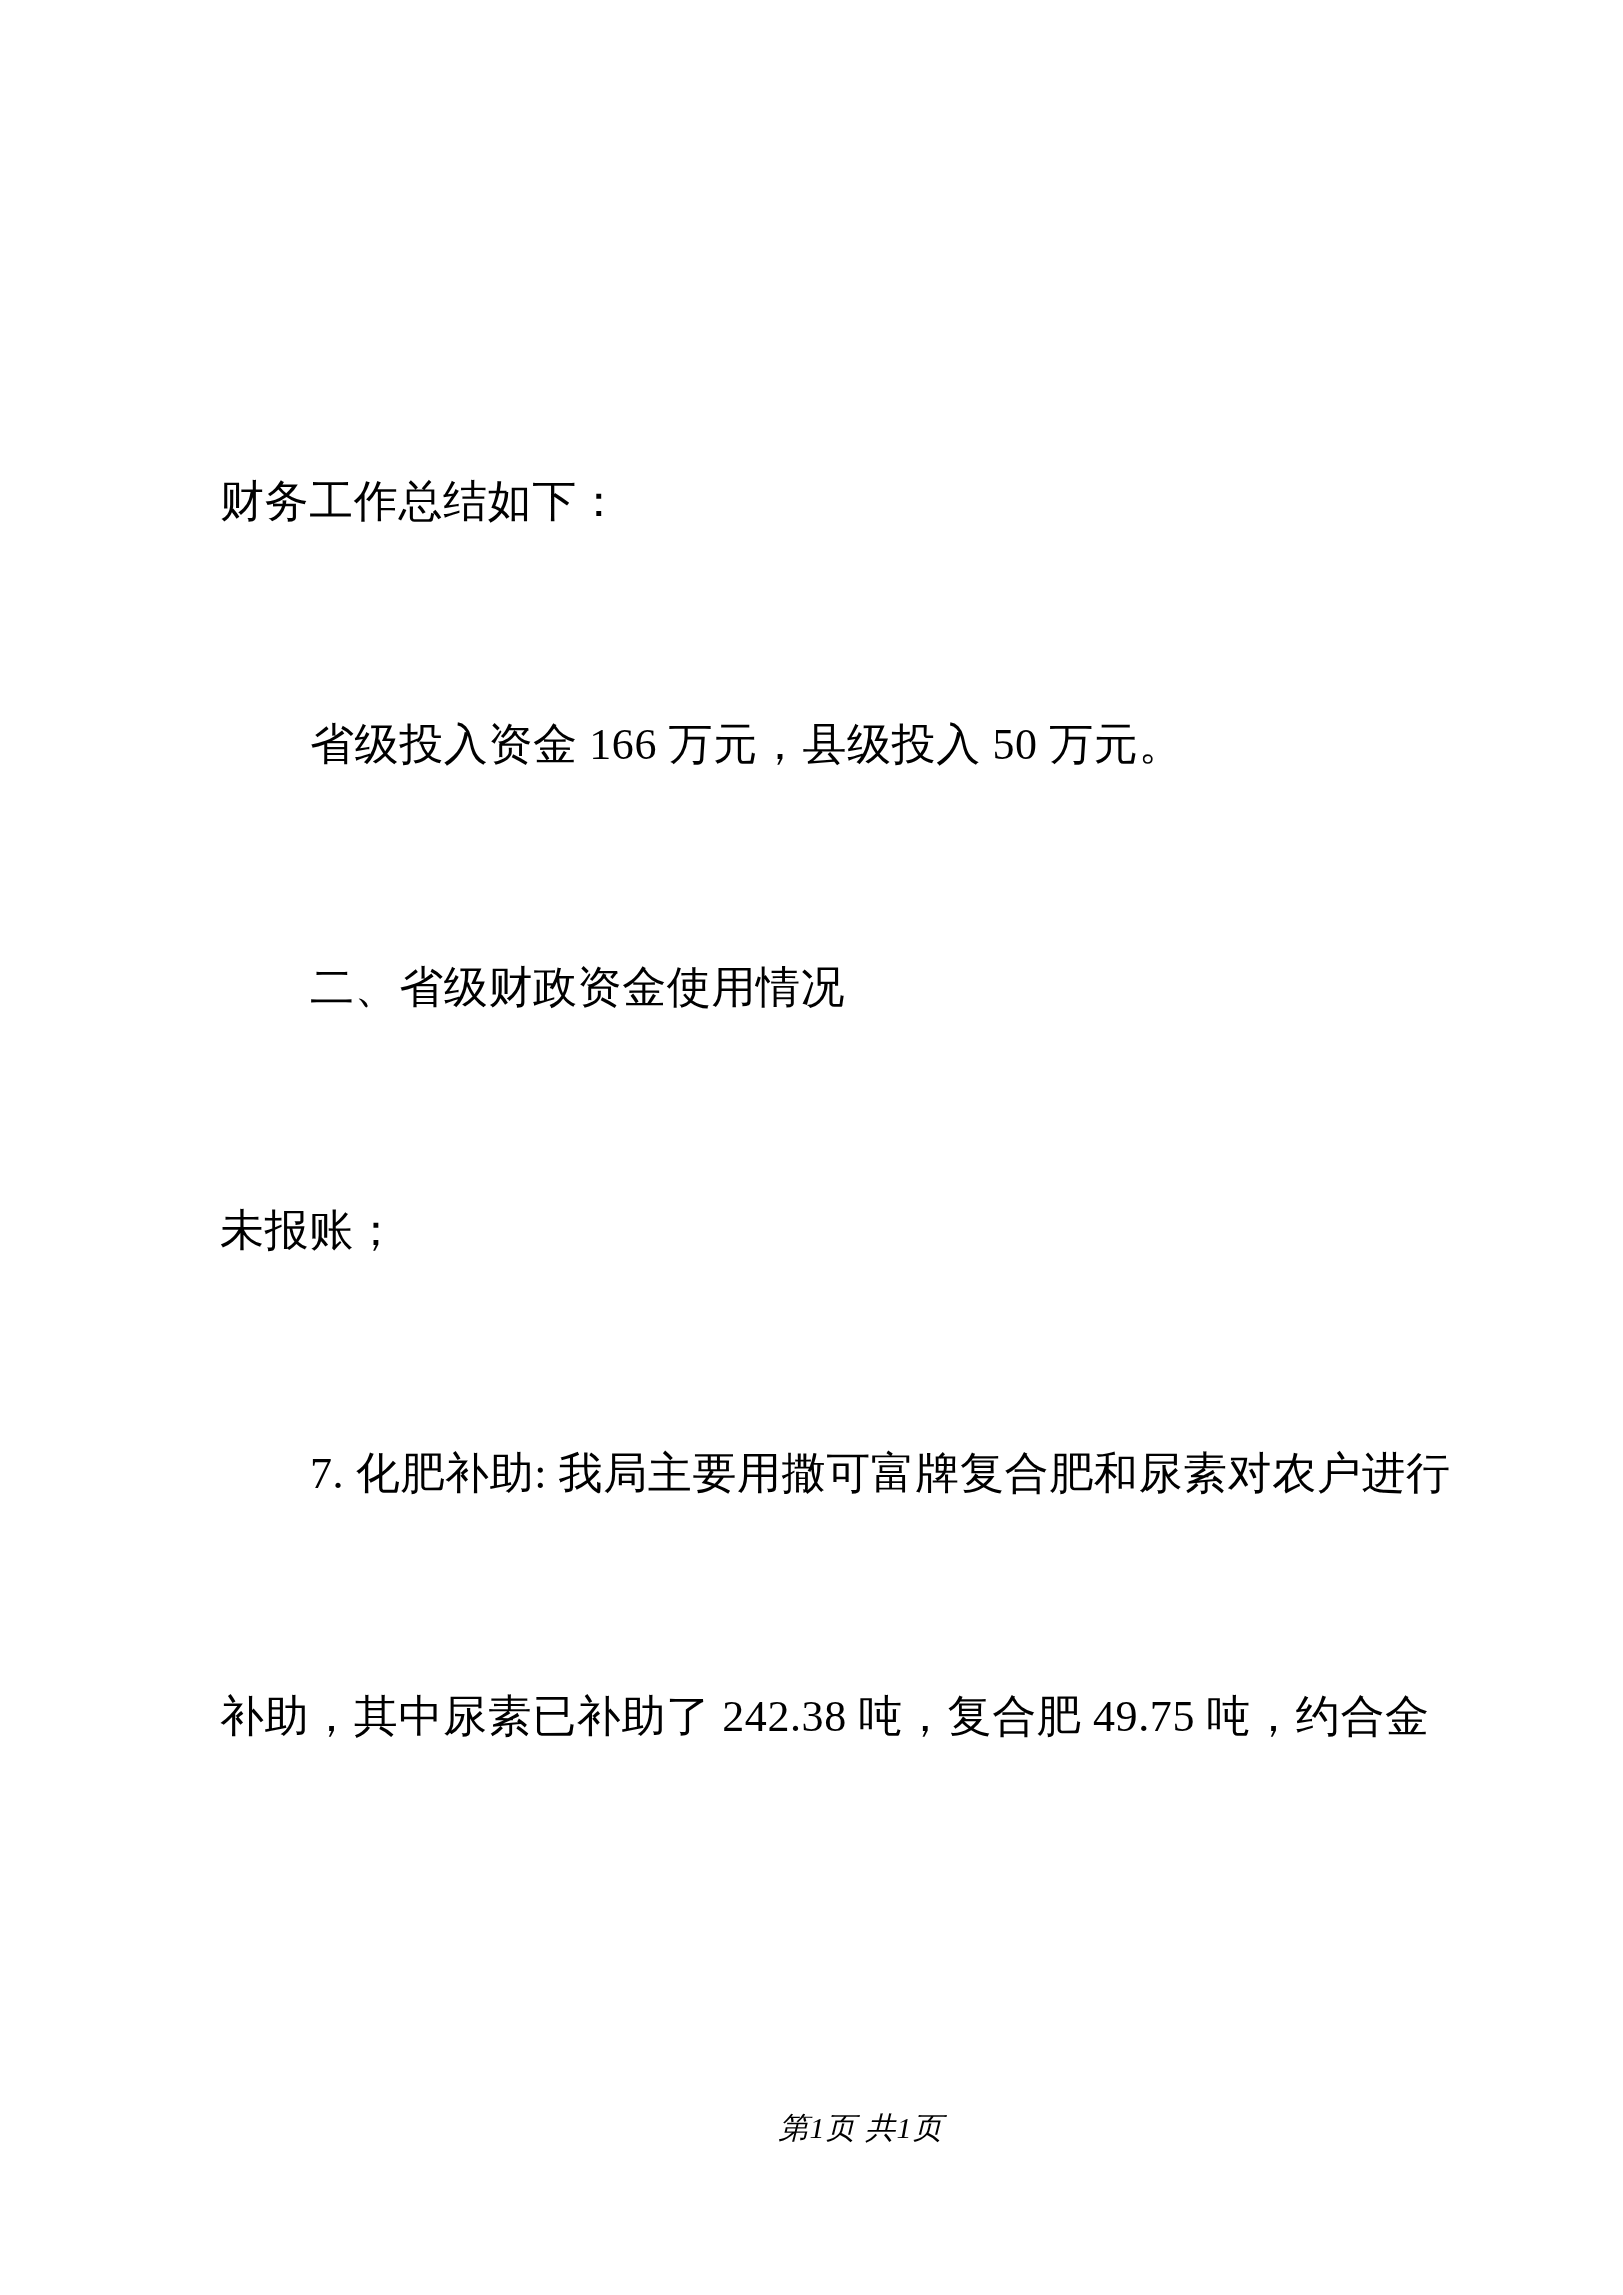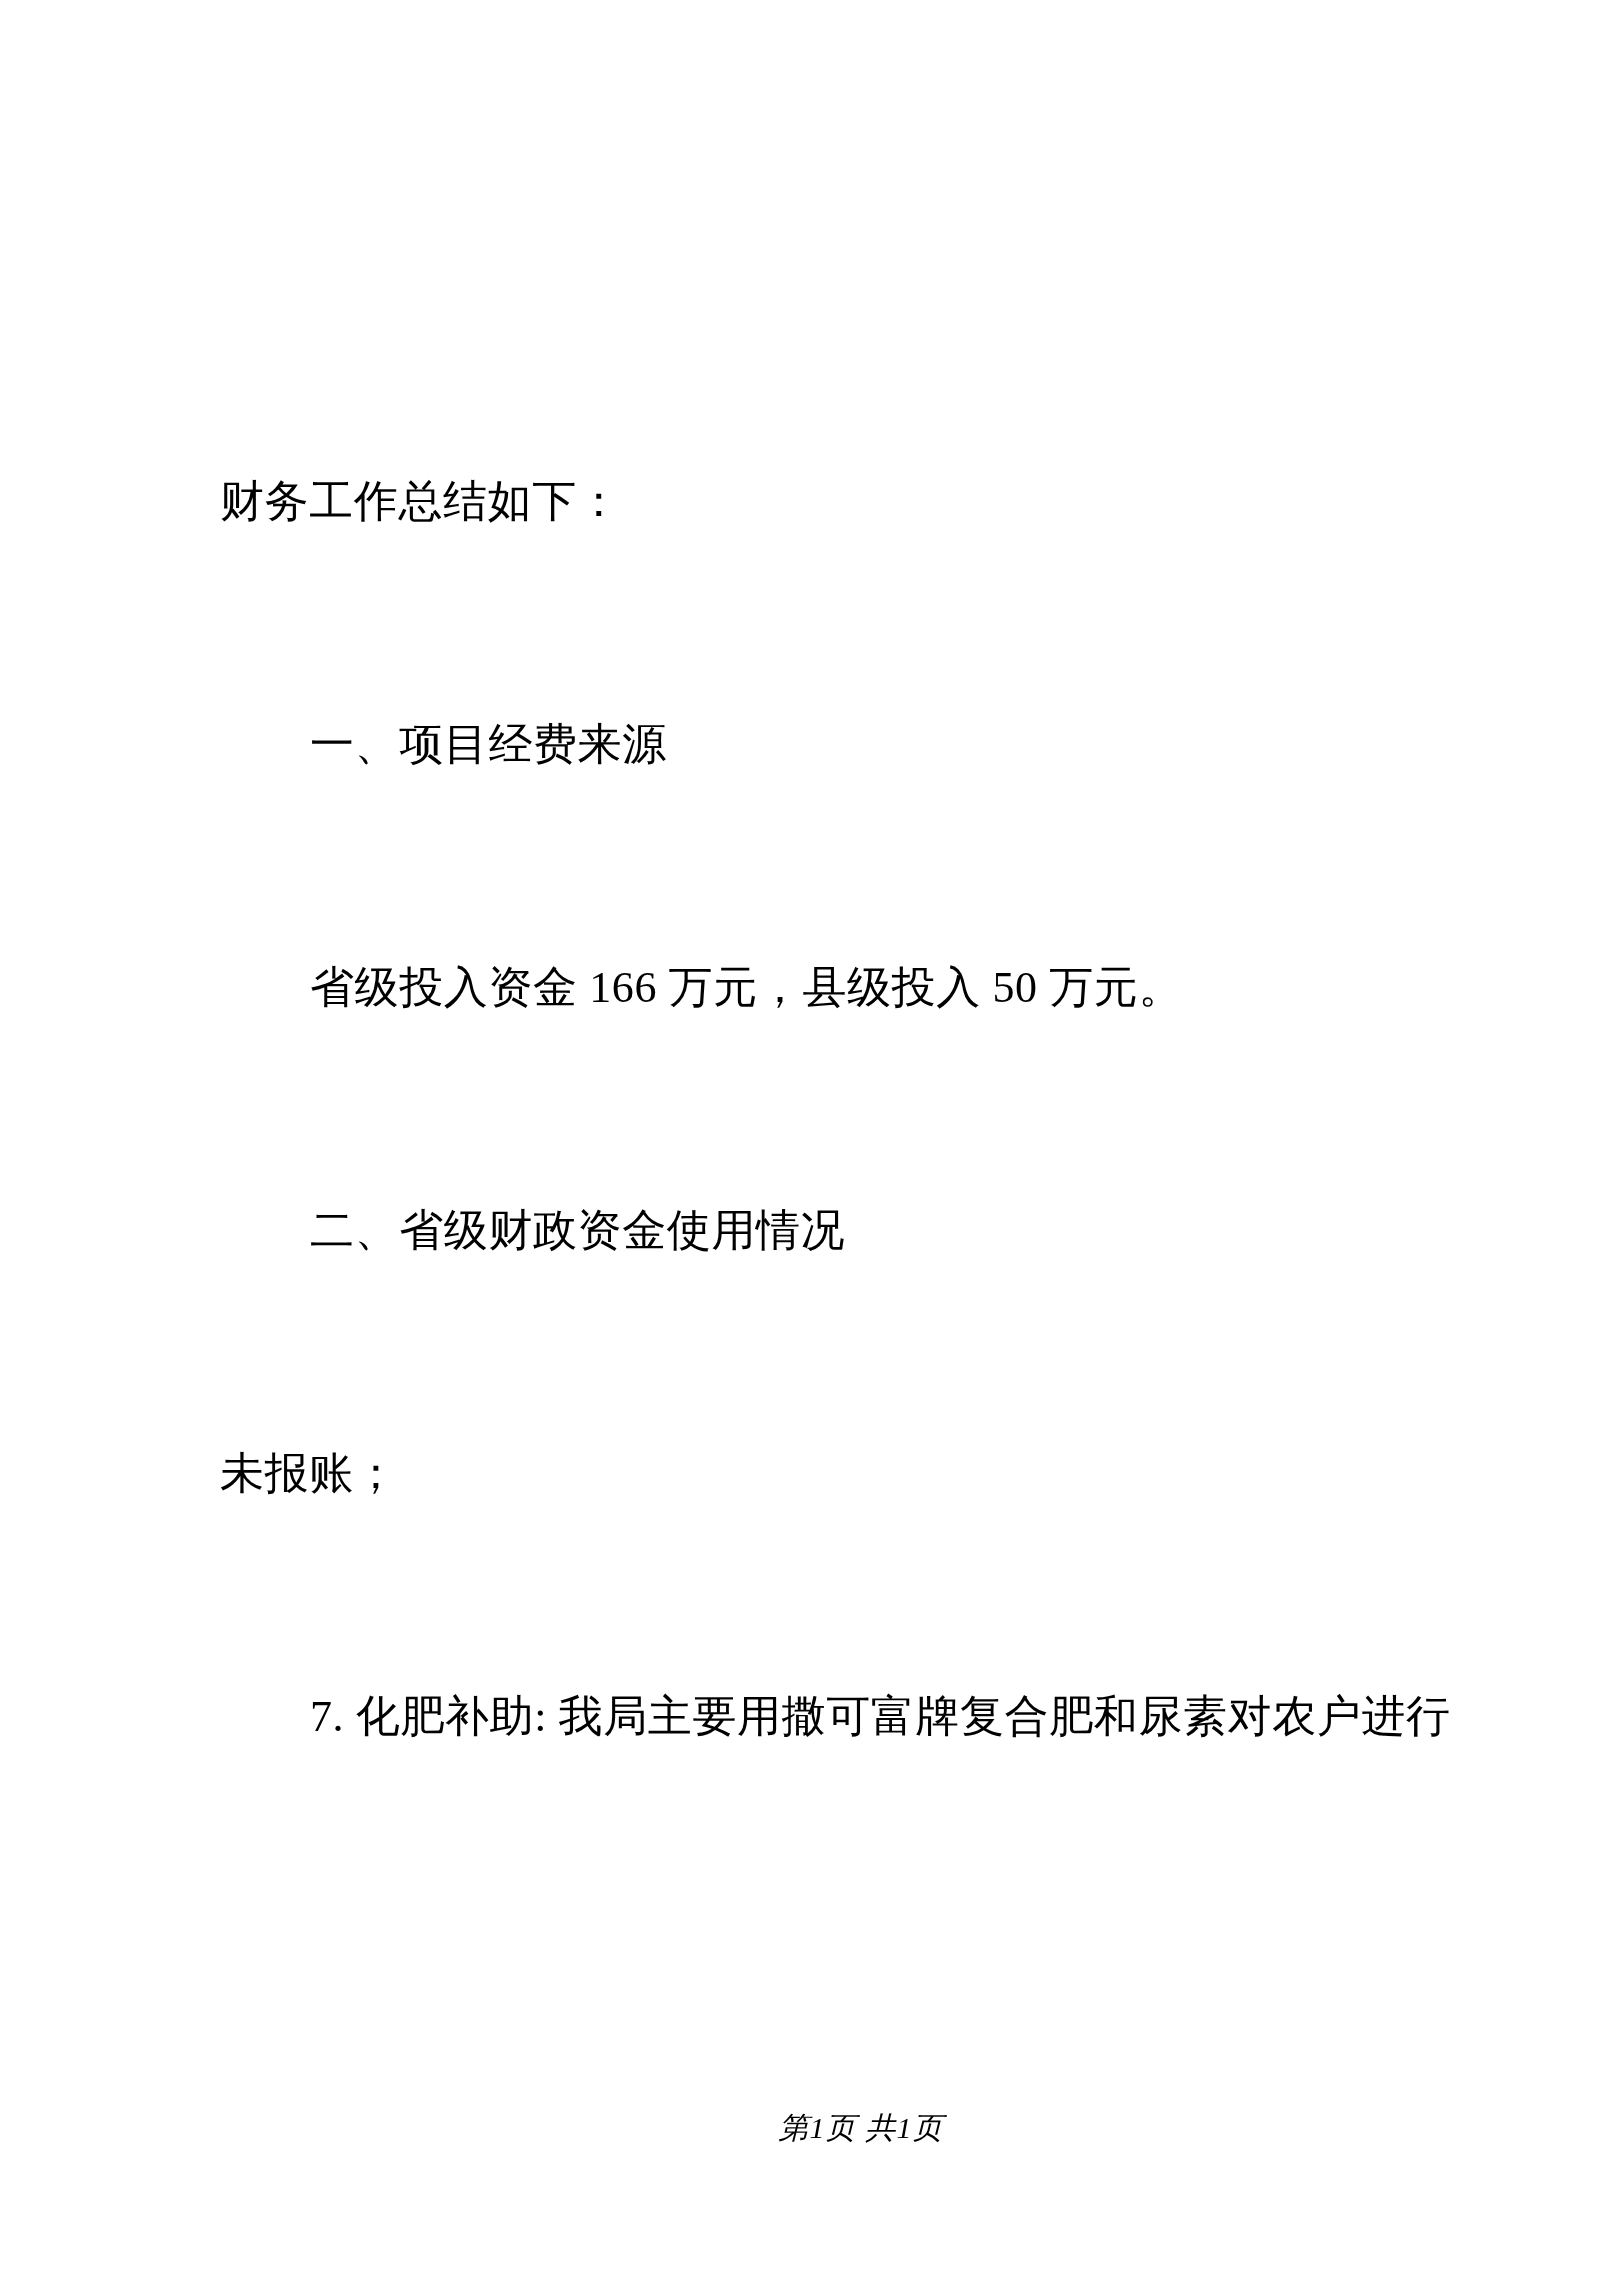--- a/index.html
+++ b/index.html
@@ -51,25 +51,25 @@
     font-style: italic;
   }
 </style>
 </head>
 <body>
 
 <div class="page">
 
   <div class="doc-body">
     <div class="line">财务工作总结如下：</div>
-    <div class="line indent">一、项目经费来源</div>
     <div class="line indent">省级投入资金 166 万元，县级投入 50 万元。</div>
     <div class="line indent">二、省级财政资金使用情况</div>
     <div class="line">未报账；</div>
     <div class="line indent">7. 化肥补助: 我局主要用撒可富牌复合肥和尿素对农户进行</div>
+    <div class="line">补助，其中尿素已补助了 242.38 吨，复合肥 49.75 吨，约合金</div>
     
     
     
     
     
     
     
     
     
     

